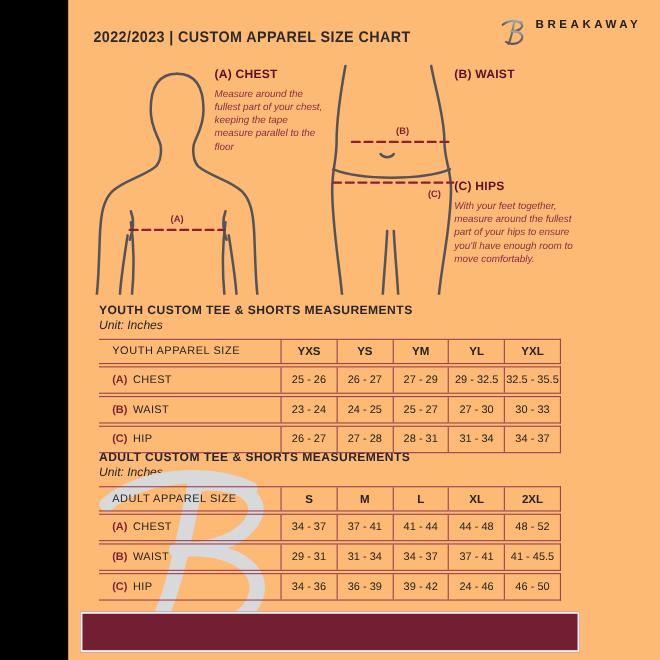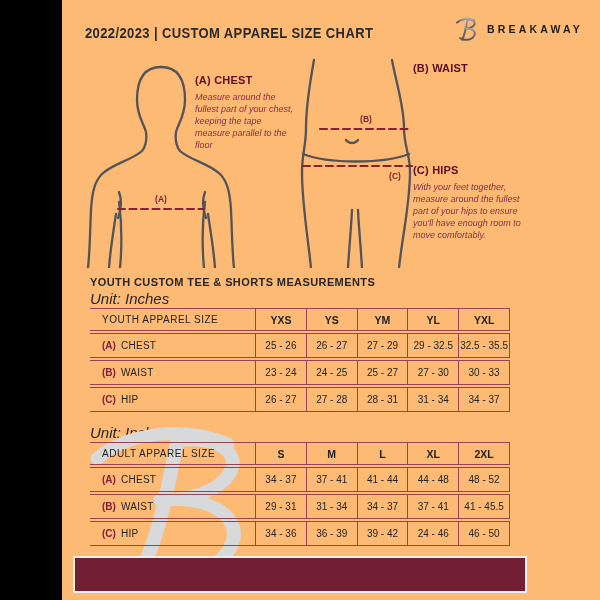--- a/index.html
+++ b/index.html
@@ -4,41 +4,41 @@
 <style>
   html,body { margin:0; padding:0; background:#000; }
   .stage { position:relative; width:600px; height:600px; background:#000; overflow:hidden;
            font-family:"Liberation Sans", sans-serif; }
   .doc { position:absolute; left:62px; top:0; width:549px; height:600px; background:#fdba74; }
 
   
   .doc-title { position:absolute; left:23px; top:25px; font-size:14px; font-weight:bold;
                color:#2a2a2c; letter-spacing:.4px; transform:scaleX(.93); transform-origin:left center;
                white-space:nowrap; }
-  .brand { position:absolute; right:28px; top:16px; display:flex; align-items:center; gap:7px; }
+  .brand { position:absolute; right:28px; top:16px; display:flex; align-items:flex-start; gap:7px; }
   .brand-name { font-size:10.5px; font-weight:bold; letter-spacing:3.2px; color:#1c1c1e; }
 
   
   .fig { position:absolute; }
   .fig path { fill:none; stroke:#53545a; stroke-width:2.3; stroke-linecap:round; }
   .fig .dash { stroke:#8c1f35; stroke-width:2.2; stroke-dasharray:7 4.5; }
   .fig text { font-family:"Liberation Sans", sans-serif; font-size:8.5px; font-weight:bold; fill:#7c1f37; }
 
   
   .instr { position:absolute; }
   .instr h3 { margin:0 0 6px 0; font-size:11px; font-weight:bold; color:#5a0f26; letter-spacing:.2px; }
   .instr p { margin:0; font-size:9px; line-height:1.32; font-style:italic; color:#8a2c49; }
-  .instr-a { left:133px; top:62px; width:104px;margin-top:12px; }
+  .instr-a { left:133px; top:62px; width:104px; }
   .instr-b { left:351px; top:62px; width:112px; }
   .instr-c { left:351px; top:164px; width:112px; }
 
   
   .tbl-title, .tbl-unit { position:absolute; left:28px; width:420px; text-align:left; color:#26262a; }
   .tbl-title { font-size:11px; font-weight:bold; letter-spacing:.4px; }
-  .tbl-unit  { font-size:15px; font-style:italic; }
+  .tbl-unit  { font-size:11px; font-style:italic; }
 
   
   .size-table { position:absolute; left:28px; width:420px; z-index:2; }
   .t-row { display:grid; grid-template-columns:165px repeat(5,1fr);
            border-top:1.4px solid #9a4155; border-bottom:1.4px solid #9a4155;
            border-right:1.4px solid #9a4155; margin-bottom:2px; background:transparent; }
   .t-row.head { height:21px; }
   .t-row.data { height:23px; }
   .t-cell { display:flex; align-items:center; justify-content:center; font-size:10px;
             color:#232325; border-left:1.4px solid #9a4155; }
@@ -161,20 +161,21 @@
           <span>HIP</span>
         </div>
         <div class="t-cell">26 - 27</div>
         <div class="t-cell">27 - 28</div>
         <div class="t-cell">28 - 31</div>
         <div class="t-cell">31 - 34</div>
         <div class="t-cell">34 - 37</div>
       </div>
     </div>
 
+    <div class="tbl-title" style="top:410px;">ADULT CUSTOM TEE &amp; SHORTS MEASUREMENTS</div>
     <div class="tbl-unit" style="top:424px;">Unit: Inches</div>
 
     <div class="size-table" style="top:442px;">
       <div class="t-row head">
         <div class="t-cell label">ADULT APPAREL SIZE</div>
         <div class="t-cell size">S</div>
         <div class="t-cell size">M</div>
         <div class="t-cell size">L</div>
         <div class="t-cell size">XL</div>
         <div class="t-cell size">2XL</div>

